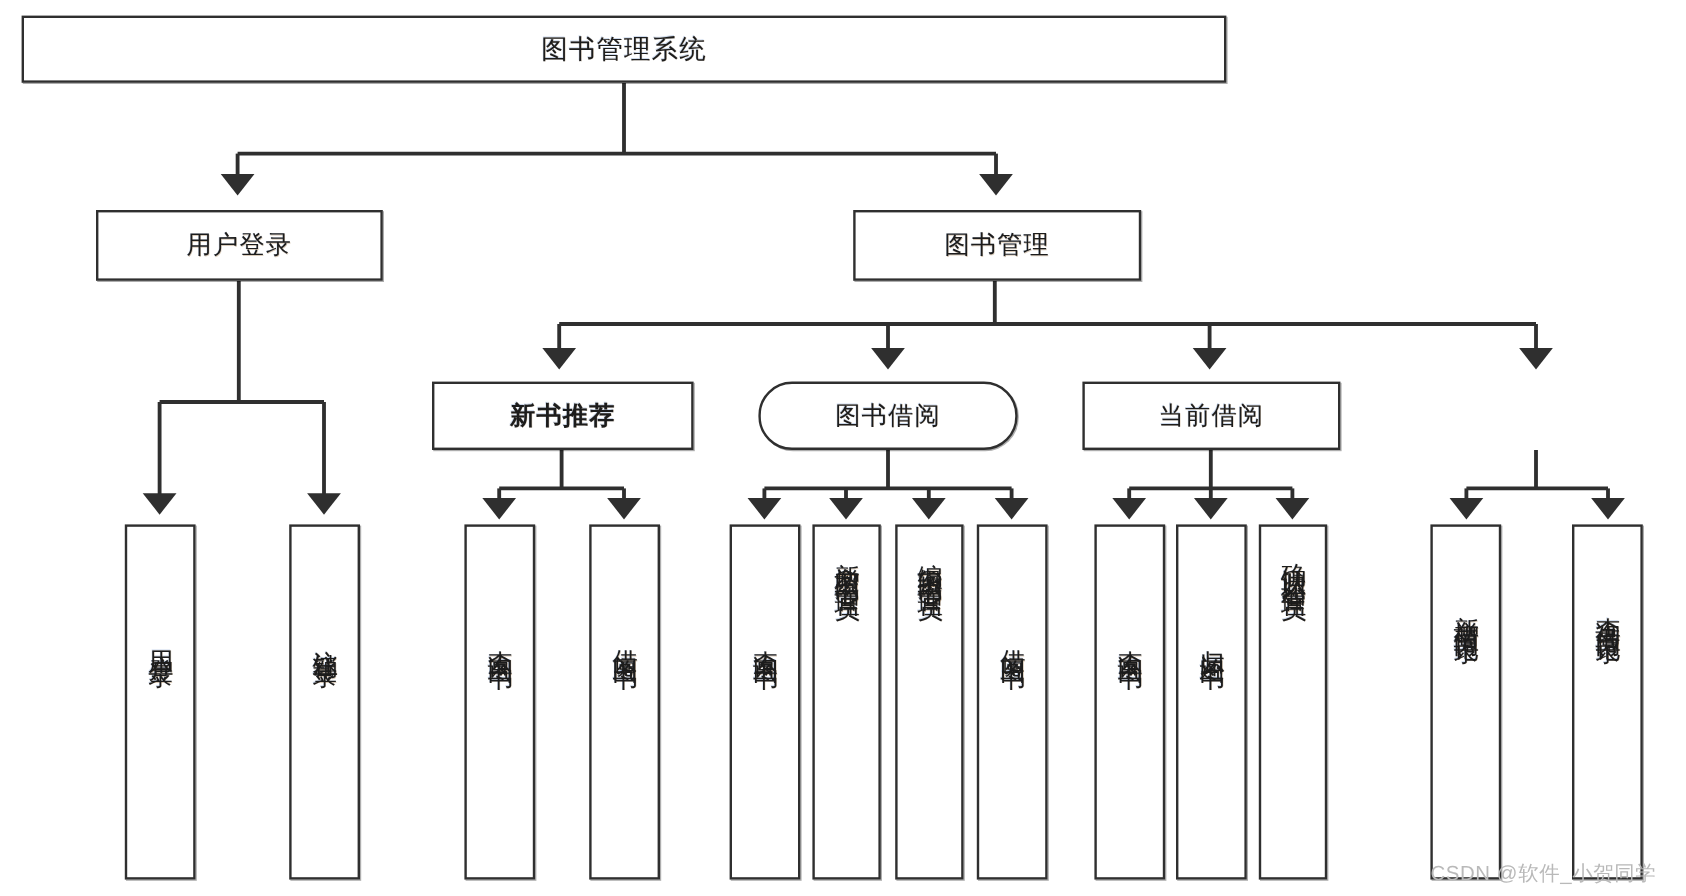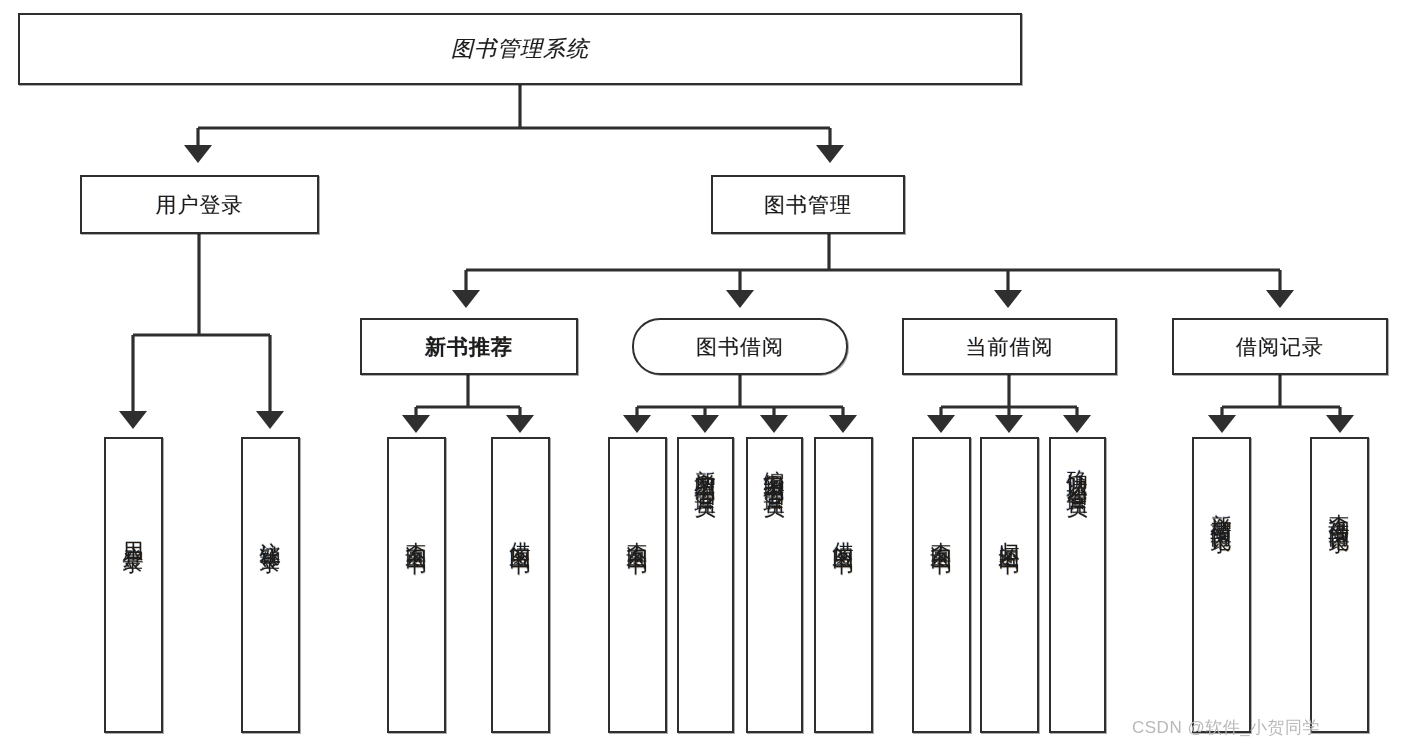--- a/index.html
+++ b/index.html
@@ -112,42 +112,39 @@
       <path d="M1009,407 L1009,422" marker-end="url(#arrow)"></path>
       <path d="M1077,407 L1077,422" marker-end="url(#arrow)"></path>
 
       <path d="M1280,375 L1280,407"></path>
       <path d="M1222,407 L1340,407"></path>
       <path d="M1222,407 L1222,422" marker-end="url(#arrow)"></path>
       <path d="M1340,407 L1340,422" marker-end="url(#arrow)"></path>
     </g>
   </svg>
 
-  <div class="node root" style="left:18px; top:13px; width:1004px; height:72px;font-style:italic;">
+  <div class="node root" style="left:18px; top:13px; width:1004px; height:56px;">
     <span class="txt">图书管理系统</span>
   </div>
 
   <div class="node lvl2" style="left:80px; top:175px; width:239px; height:59px;">
     <span class="txt">用户登录</span>
   </div>
-  <div class="node lvl2" style="left:711px; top:175px; width:194px; height:59px;text-align:right;">
+  <div class="node lvl2" style="left:711px; top:175px; width:240px; height:59px;text-align:right;">
     <span class="txt">图书管理</span>
   </div>
 
   <div class="node lvl3" style="left:360px; top:318px; width:218px; height:57px;font-weight:bold;">
     <span class="txt">新书推荐</span>
   </div>
   <div class="node lvl3" style="left:632px; top:318px; width:216px; height:57px;border-radius:28px;">
     <span class="txt">图书借阅</span>
   </div>
   <div class="node lvl3" style="left:902px; top:318px; width:215px; height:57px;">
     <span class="txt">当前借阅</span>
-  </div>
-  <div class="node lvl3" style="left:1172px; top:318px; width:216px; height:57px;">
-    <span class="txt">借阅记录</span>
   </div>
 
   <div class="node leaf mid" style="left:104px; top:437px; width:59px; height:296px;">
     <span class="txt">用户登录</span>
   </div>
   <div class="node leaf mid" style="left:241px; top:437px; width:59px; height:296px;">
     <span class="txt">注销登录</span>
   </div>
 
   <div class="node leaf mid" style="left:387px; top:437px; width:59px; height:296px;">
@@ -180,15 +177,15 @@
     <span class="txt">确认归还（管理员）</span>
   </div>
 
   <div class="node leaf mid2" style="left:1192px; top:437px; width:59px; height:296px;">
     <span class="txt">新增借阅记录</span>
   </div>
   <div class="node leaf mid2" style="left:1310px; top:437px; width:59px; height:296px;">
     <span class="txt">查询借阅记录</span>
   </div>
 
-  <div class="watermark" style="left:1132px; top:716px;">CSDN @软件_小贺同学</div>
+  <div class="watermark" style="left:1192px; top:716px;">CSDN @软件_小贺同学</div>
 
 </div>
 
 </body></html>

